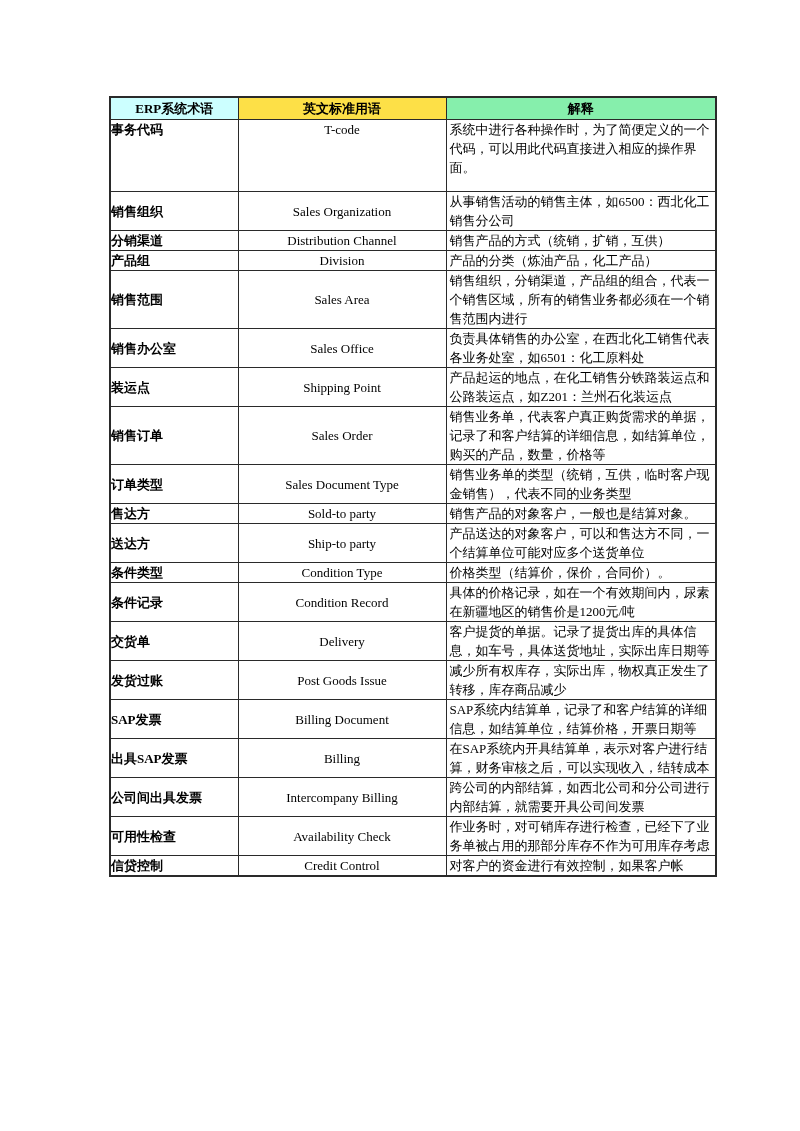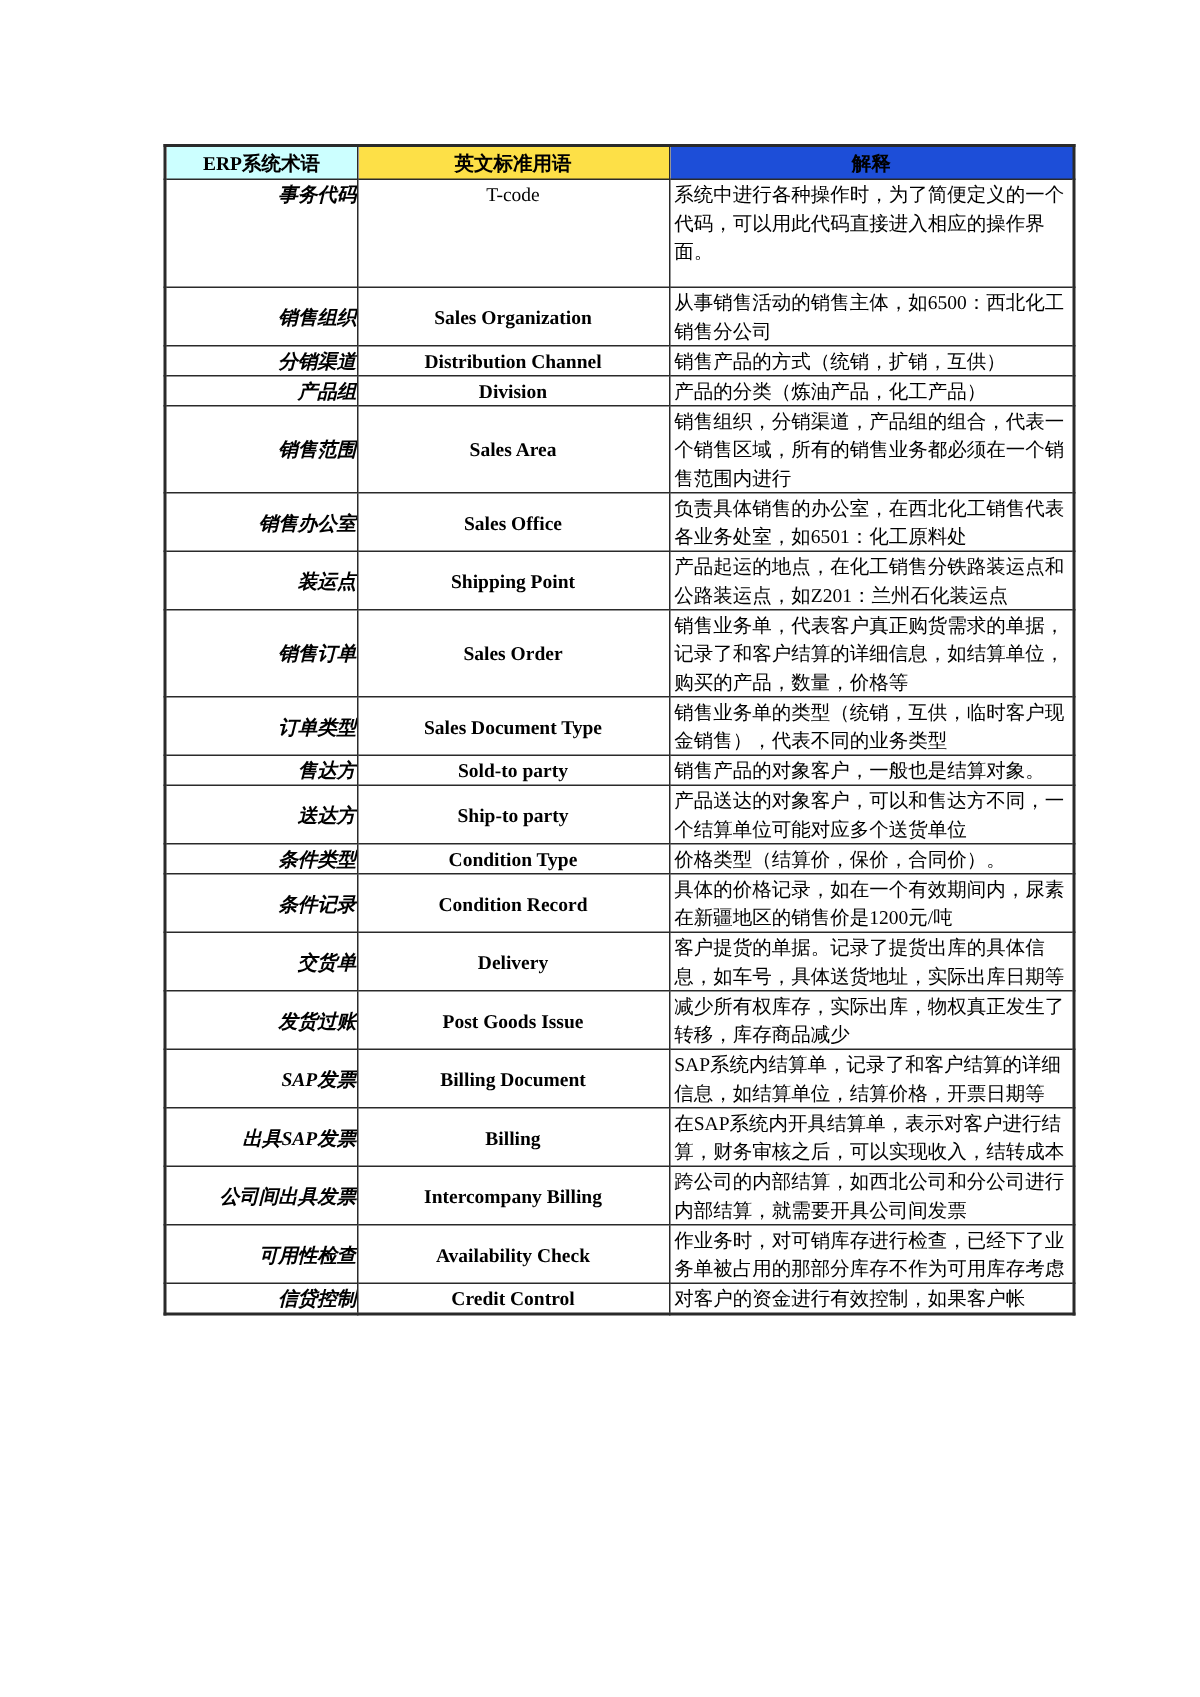--- a/index.html
+++ b/index.html
@@ -36,27 +36,26 @@
     height: 21px;
     line-height: 21px;
     padding: 0;
   }
   td {
     vertical-align: middle;
     line-height: 19px;
     padding: 0;
   }
   td.term {
-    text-align: right;
+    text-align: left;
     font-weight: bold;
-    font-style: italic;
   }
   td.en {
     text-align: center;
-    font-weight: bold;
+    font-weight: normal;
   }
   td.exp {
     text-align: left;
     padding: 0 3px;
     margin-left: 19px;
   }
   
   tbody tr:first-child td {
     height: 71px;
     vertical-align: top;
@@ -72,21 +71,21 @@
   <table class="terms">
     <colgroup>
       <col style="width:128px">
       <col style="width:208px">
       <col style="width:270px">
     </colgroup>
     <thead>
       <tr>
         <th style="background: rgb(204, 255, 255);">ERP系统术语</th>
         <th style="background: #fde047;">英文标准用语</th>
-        <th style="background: #1d4ed8;">解释</th>
+        <th style="background: #86efac;">解释</th>
       </tr>
     </thead>
     <tbody>
         <tr>
           <td class="term">事务代码</td>
           <td class="en">T-code</td>
           <td class="exp">系统中进行各种操作时，为了简便定义的一个代码，可以用此代码直接进入相应的操作界面。</td>
         </tr>
         <tr>
           <td class="term">销售组织</td>

